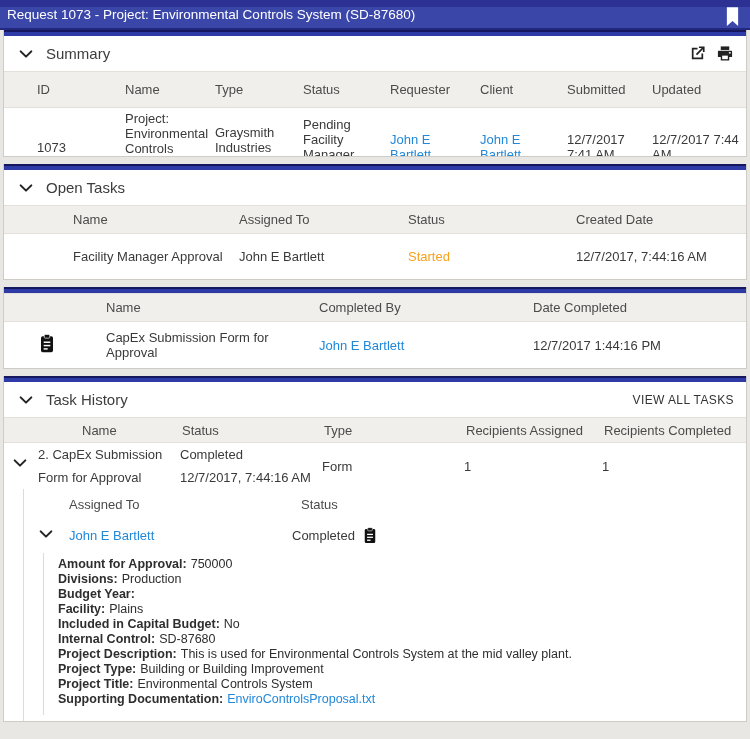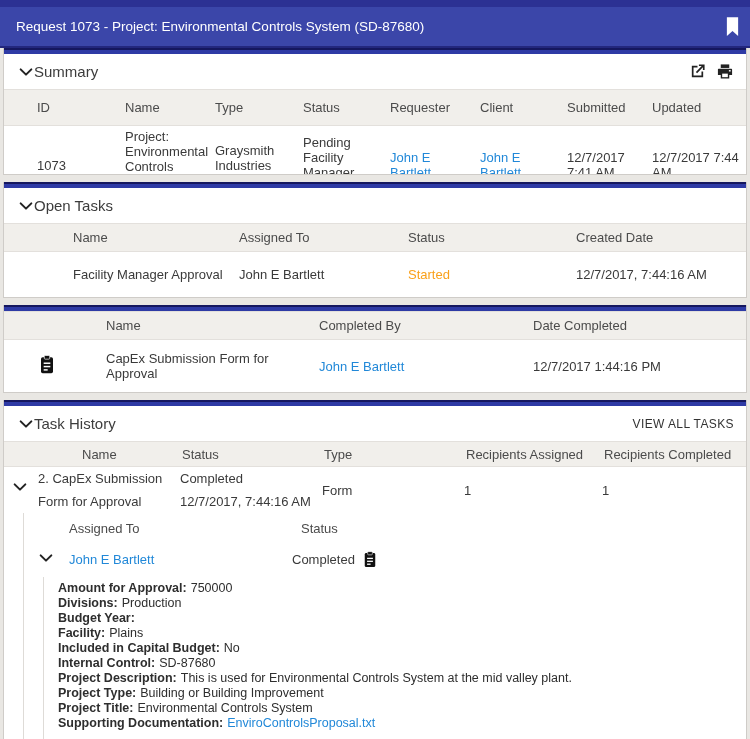--- a/index.html
+++ b/index.html
@@ -1,31 +1,31 @@
 <!DOCTYPE html>
 <html><head>
 <meta charset="utf-8">
 <style>
   * { margin:0; padding:0; box-sizing:border-box; }
   html,body { width:750px; height:739px; overflow:hidden;
     font-family:"Liberation Sans", sans-serif; background:#e9e7e3; }
 
   
-  .titlebar { height:48px; background:#3b46a9; border-top:7px solid #2c3193;
-    border-bottom:2px solid #23277e; display:flex; align-items:center;
-    padding:0 10px 0 16px; }
+  .titlebar { height:30px; background:#3b46a9; border-top:7px solid #2c3193;
+    border-bottom:2px solid #23277e; display:flex; align-items:flex-start;
+    padding:0 10px 0 7px; }
   .titlebar-text { color:#ffffff; font-size:13.5px; flex:1; }
   .bookmark { width:15px; height:19px; cursor:pointer; }
 
   
   .card { margin:0 3px 7px; background:#ffffff;
     border:1px solid #cfccc8; border-top:none; }
   .card-topbar { height:6px; border-top:2px solid #15175f; background:#2e3aa5; }
   .sec-head { display:flex; align-items:center; padding:9px 12px 9px 14px; }
-  .sec-title { font-size:15px; color:#3c3c3c; margin-left:0; flex:1; }
+  .sec-title { font-size:15px; color:#3c3c3c; margin-left:12px; flex:1; }
   .chev { width:16px; height:16px; cursor:pointer; flex:0 0 auto; }
   .head-icons { display:flex; gap:10px; align-items:center; }
   .head-icons svg { cursor:pointer; }
   .viewall { font-size:12px; color:#333; letter-spacing:.4px; cursor:pointer; }
 
   .thead { background:#f1efeb; border-top:1px solid #e3e0dc; border-bottom:1px solid #e3e0dc;
     color:#4b4b4b; font-size:13px; }
   .trow { background:#fff; color:#3a3a3a; font-size:13px; }
   a.lnk { color:#2188d8; text-decoration:none; }
 
@@ -40,21 +40,21 @@
   
   .o-grid { display:grid; grid-template-columns:166px 169px 168px auto;
     padding-left:69px; align-items:center; }
   .o-head { height:29px; }
   .o-row { height:45px; }
 
   
   .c-grid { display:grid; grid-template-columns:67px 213px 214px auto;
     padding-left:35px; align-items:center; }
   .c-head { height:29px; }
-  .c-row { height:52px; }
+  .c-row { height:46px; }
 
   
   .t-grid { display:grid; grid-template-columns:26px 142px 142px 142px 138px auto;
     padding-left:10px; align-items:center; }
   .t-head { height:26px; }
   .t-head .pad-name { padding-left:42px; }
   .t-row { min-height:45px; line-height:23px;padding-left:8px; }
   .t-row > div { padding-right:8px; }
   .status-started { color:#f9a11b; }
 

